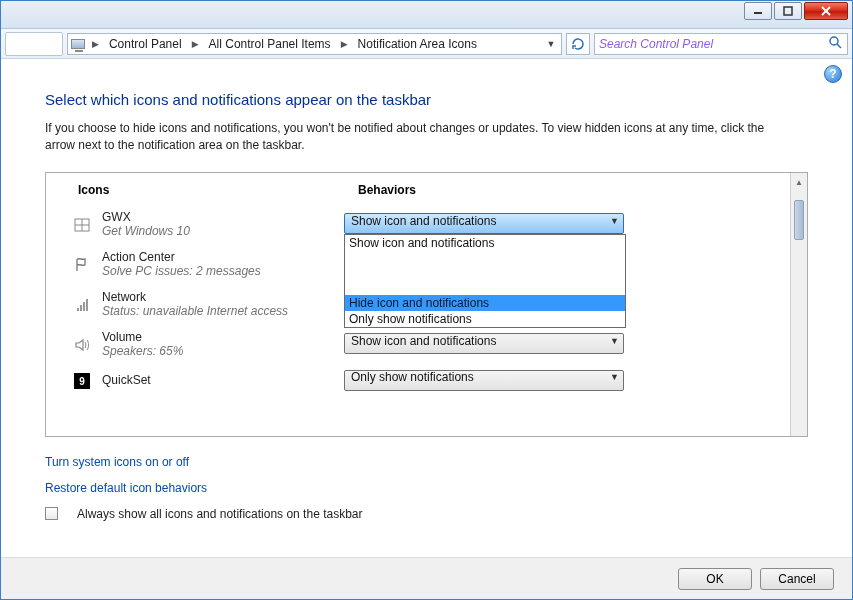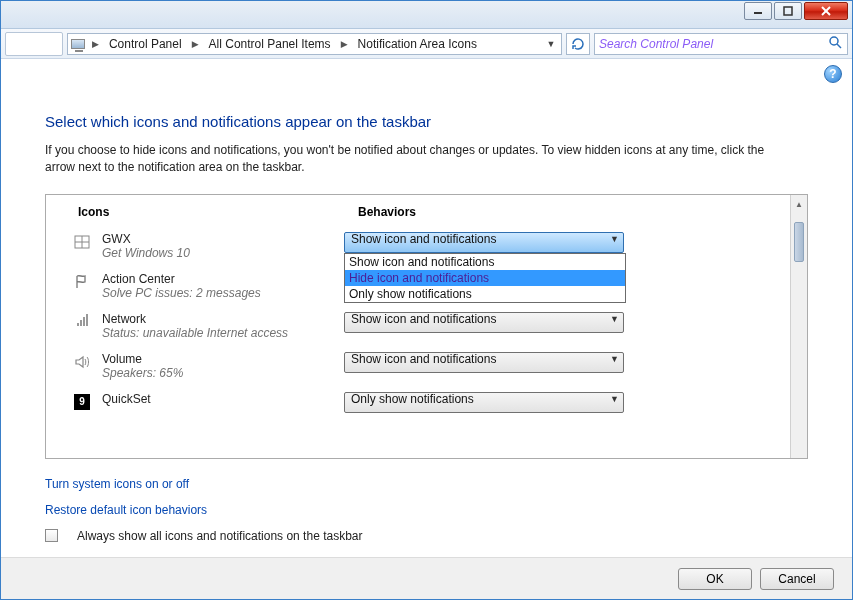--- a/index.html
+++ b/index.html
@@ -103,21 +103,21 @@
   position:absolute; top:6px; right:10px;
   width:18px;height:18px;border-radius:50%;
   background: radial-gradient(circle at 30% 30%, #9fd3ff,#2a7fd4);
   color:#fff; font-weight:bold; font-size:12px;
   display:flex;align-items:center;justify-content:center;
   border:1px solid #2a6bb0;
 }
 
 h1.page-title {
   color:#003399; font-size:15px; font-weight:normal;
-  margin: 36px 0 12px 0;
+  margin: 14px 0 12px 0;
 }
 p.page-desc { color:#222; font-size:12px; line-height:1.4; margin-bottom:18px; max-width:720px;}
 
 .icons-panel {
   border:1px solid #ababab;
   height: 265px;
   display:flex;
   position:relative;
 }
 .icons-scroll {
@@ -131,21 +131,21 @@
   display:flex;flex-direction:column;align-items:center;
   padding-top:2px;
 }
 .scrollbar .arrow { width:15px;height:15px; font-size:8px; color:#666; display:flex;align-items:center;justify-content:center;}
 .scrollbar .thumb { width:10px; height:40px; background:linear-gradient(90deg,#c9d6e6,#a7bacf); border:1px solid #8ea4bc; border-radius:2px; margin-top:10px;}
 
 .headers { display:flex; font-weight:bold; font-size:12px; padding: 4px 0 6px 12px; border-bottom:1px solid transparent;}
 .headers .h-icons { width:280px;}
 .headers .h-behav { }
 
-.icon-row { display:flex; align-items:flex-start; padding: 6px 0 6px 4px; position:relative;}
+.icon-row { display:flex; align-items:center; padding: 6px 0 6px 4px; position:relative;}
 .icon-row .glyph { width:24px; display:flex; justify-content:center; padding-top:2px;}
 .icon-row .labels { width:250px; padding-left:8px;}
 .icon-row .labels .name { color:#222;}
 .icon-row .labels .sub { color:#737373; font-style:italic;}
 .icon-row .behav { width:290px; }
 
 .combo {
   width: 280px; height:21px;
   border:1px solid #707070;
   background: linear-gradient(#f5f5f5,#e3e3e3);
@@ -163,21 +163,21 @@
 }
 .combo-open-list {
   position:absolute; top:20px; left:-1px;
   width: 282px;
   background:#fff;
   border:1px solid #6b6b6b;
   z-index:10;
   font-size:12px;
 }
 .combo-open-list .opt { padding:1px 4px; color:#111;}
-.combo-open-list .opt.selected { background:#3399ff; color:#4c1d95;}
+.combo-open-list .opt.selected { background:#3399ff; color:#0f172a;margin-top:44px;}
 
 .links { margin-top:18px;}
 .link { color:#0749b3; font-size:12px; margin-bottom:12px; cursor:pointer;}
 .checkbox-row { display:flex; align-items:center; gap:19px; font-size:12px; color:#222;}
 .checkbox-box { width:13px;height:13px;border:1px solid #8a8a8a;background:linear-gradient(#fff,#eaeaea);}
 
 .footer {
   height:42px;
   border-top:1px solid #dcdcdc;
   background:#f0f0f0;

